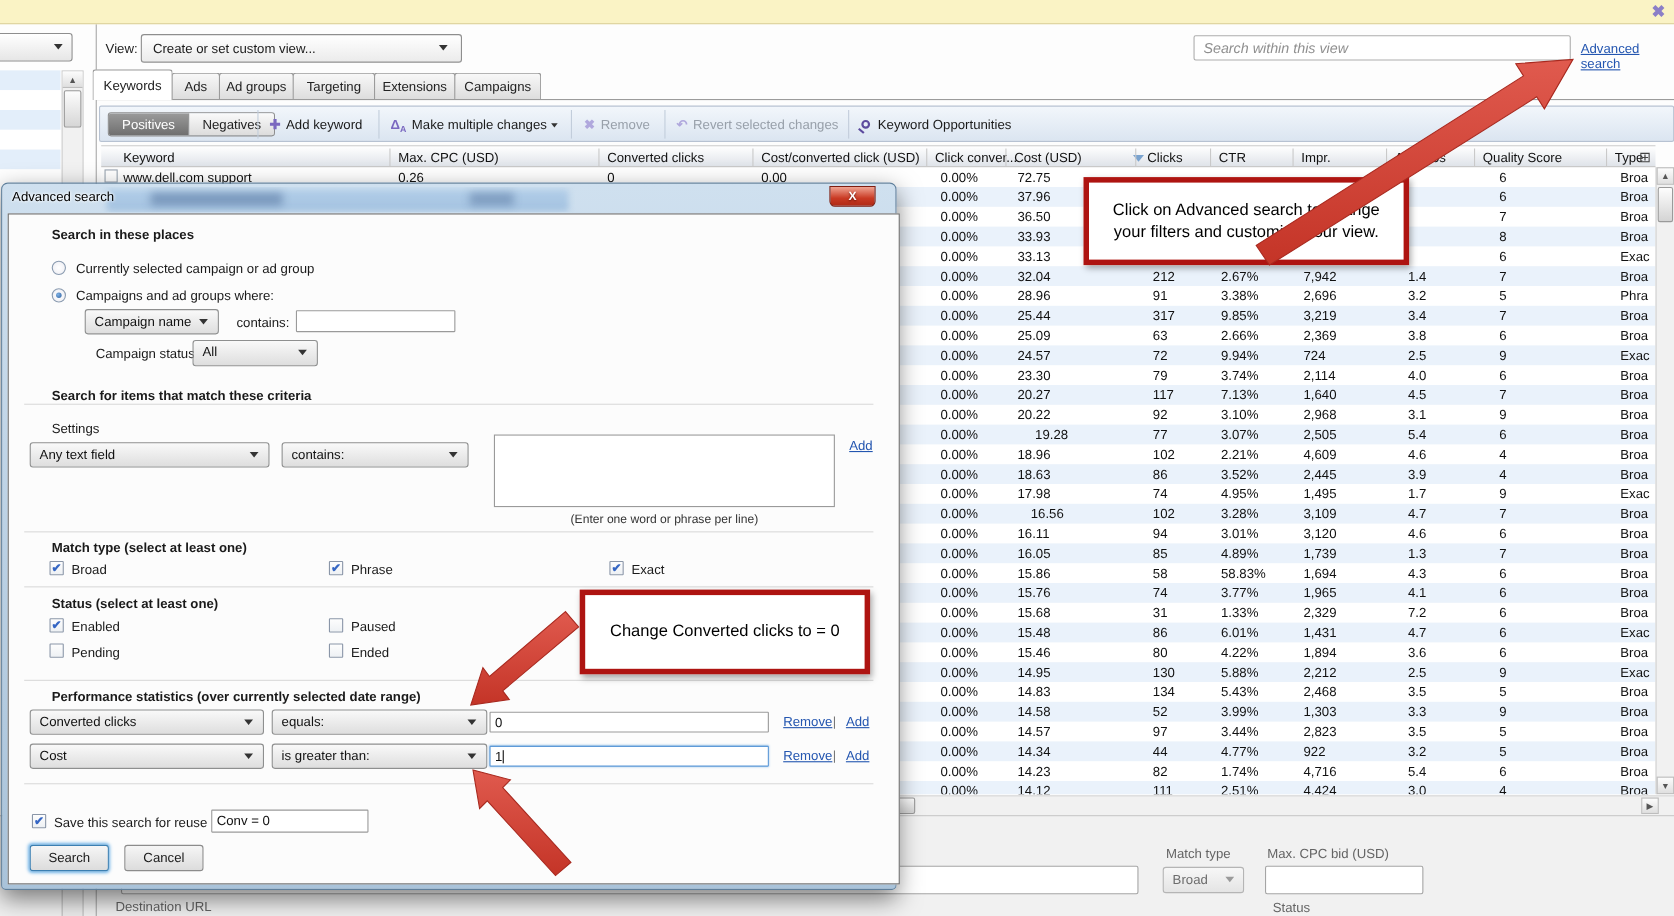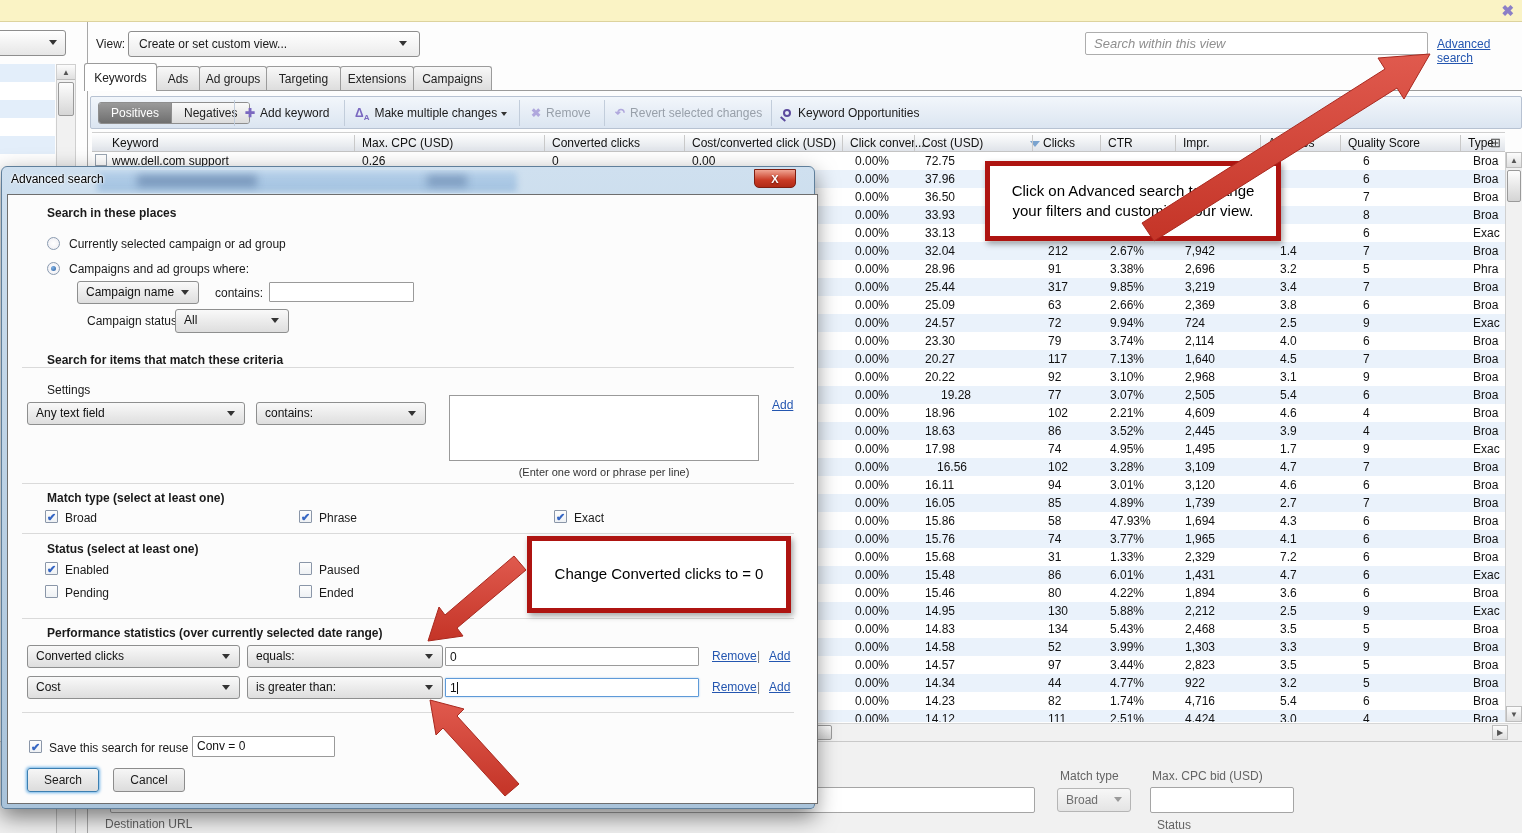--- a/index.html
+++ b/index.html
@@ -433,30 +433,30 @@
         <span class="td" style="left: 1271px;">6</span>
         <span class="td" style="left: 1381px;">Broa</span>
       </div>
       <div class="trow alt">
         <span class="rowchk"></span>
         <span class="td" style="left: 763px;">0.00%</span>
         <span class="td" style="left: 833px;">16.05</span>
         <span class="td" style="left: 956px;">85</span>
         <span class="td" style="left: 1018px;">4.89%</span>
         <span class="td" style="left: 1093px;">1,739</span>
-        <span class="td" style="left: 1188px;">2.7</span>
+        <span class="td" style="left: 1188px;">1.3</span>
         <span class="td" style="left: 1271px;">7</span>
         <span class="td" style="left: 1381px;">Broa</span>
       </div>
       <div class="trow">
         <span class="rowchk"></span>
         <span class="td" style="left: 763px;">0.00%</span>
         <span class="td" style="left: 833px;">15.86</span>
         <span class="td" style="left: 956px;">58</span>
-        <span class="td" style="left: 1018px;">47.93%</span>
+        <span class="td" style="left: 1018px;">58.83%</span>
         <span class="td" style="left: 1093px;">1,694</span>
         <span class="td" style="left: 1188px;">4.3</span>
         <span class="td" style="left: 1271px;">6</span>
         <span class="td" style="left: 1381px;">Broa</span>
       </div>
       <div class="trow alt">
         <span class="rowchk"></span>
         <span class="td" style="left: 763px;">0.00%</span>
         <span class="td" style="left: 833px;">15.76</span>
         <span class="td" style="left: 956px;">74</span>

